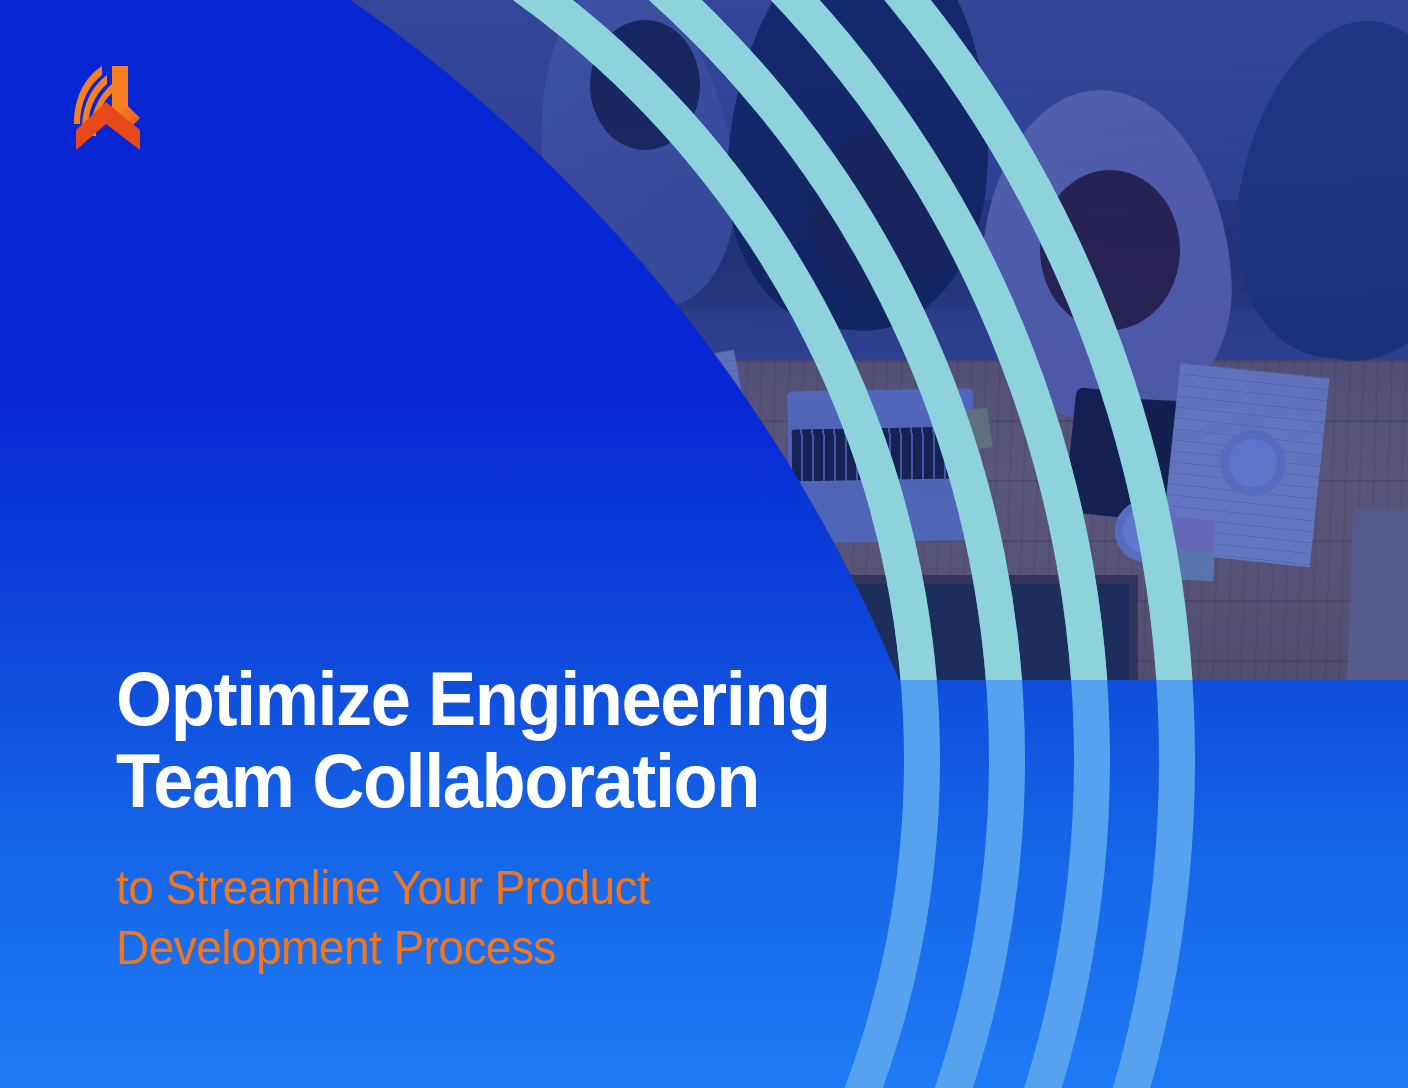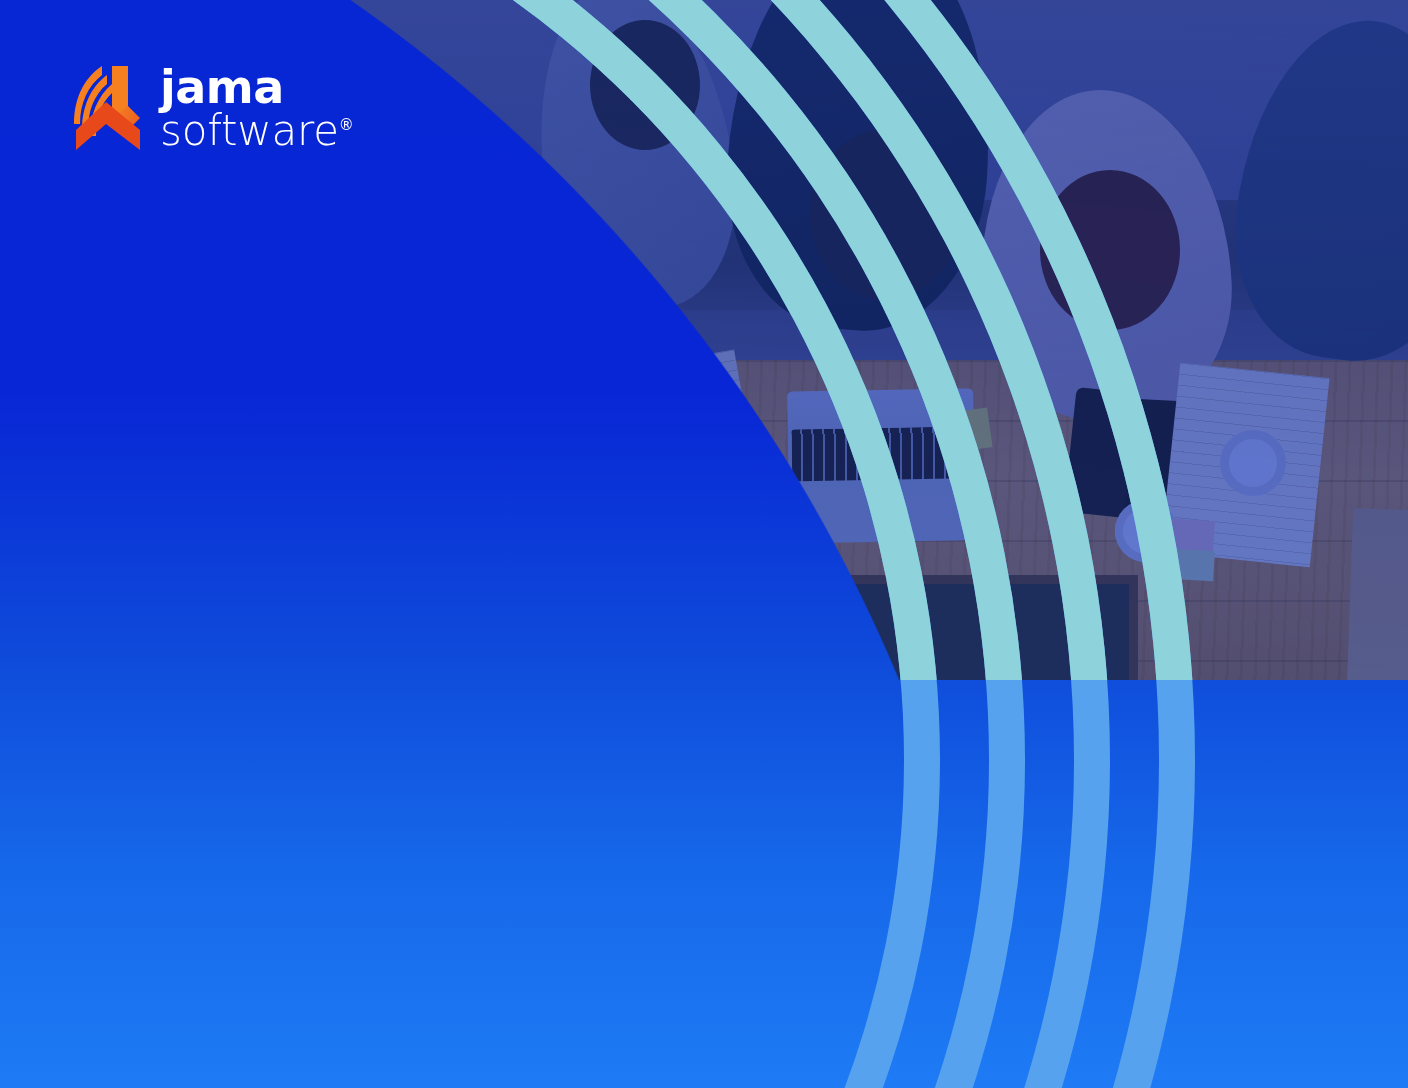--- a/index.html
+++ b/index.html
@@ -311,20 +311,26 @@
 
       <path d="M6 84 L36 56 L70 84 L70 70 L36 42 L6 70 Z" fill="#E8491B" transform="translate(0,-2)"></path>
       <path d="M36 50 L70 78 L70 88 L36 62 L6 88 L6 78 Z" fill="#E8491B"></path>
       <defs>
         <linearGradient id="jamaGrad" x1="0" y1="0" x2="1" y2="1">
           <stop offset="0%" stop-color="#F89A2A"></stop>
           <stop offset="100%" stop-color="#EC5A1D"></stop>
         </linearGradient>
       </defs>
     </svg>
-    <div class="logo-words">
-      <span class="logo-jama">jama</span>
-      <span class="logo-software"><span>software</span><span class="logo-reg">®</span></span>
-    </div>
-  </div>
-
+  </div>
+
+  <div class="text-block">
+    <h1 class="headline">
+      <span class="line">Optimize Engineering</span>
+      <span class="line">Team Collaboration</span>
+    </h1>
+    <p class="subhead">
+      <span class="line">to Streamline Your Product</span>
+      <span class="line">Development Process</span>
+    </p>
+  </div>
 
 </div>
 
 </body></html>

